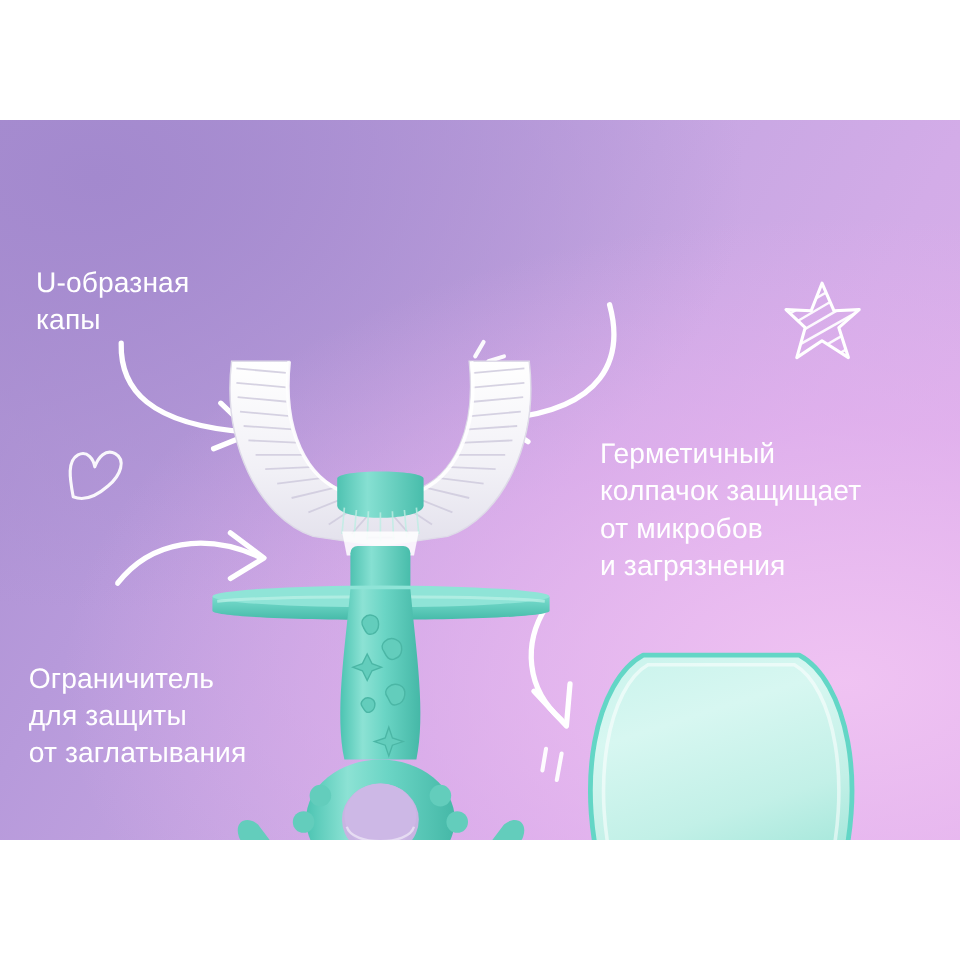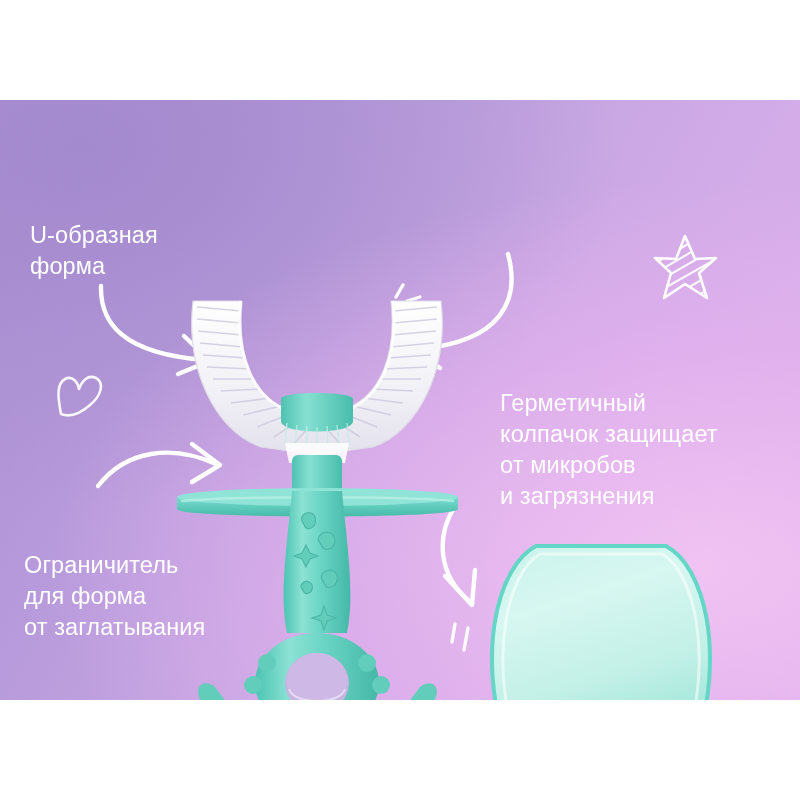--- a/index.html
+++ b/index.html
@@ -14,21 +14,21 @@
       radial-gradient(120% 95% at 88% 78%, rgba(241,196,243,.95) 0%, rgba(233,179,240,.55) 38%, rgba(233,179,240,0) 68%),
       radial-gradient(90% 80% at 10% 8%, rgba(163,137,206,1) 0%, rgba(170,144,209,.55) 45%, rgba(170,144,209,0) 75%),
       linear-gradient(118deg,#a88dd0 0%,#b79adb 26%,#c6a6e2 50%,#d3ace8 72%,#dcb2ea 100%);
     overflow:hidden;
   }
 
   
   .label{position:absolute;color:#ffffff;font-size:23.5px;line-height:31px;font-weight:400;letter-spacing:.1px;white-space:pre-line;}
   #lbl-u{left:30px;top:120px;}
   #lbl-cap{left:314px;top:123px;}
-  #lbl-seal{left:500px;top:263px;margin-top:25px;}
+  #lbl-seal{left:500px;top:263px;}
   #lbl-guard{left:24px;top:450px;}
 
   
   .doodle{position:absolute;pointer-events:none;}
   #star-tr{left:652px;top:132px;width:66px;height:70px;}
   #heart-l{left:52px;top:268px;width:56px;height:54px;}
   .arrow{position:absolute;pointer-events:none;}
   #arr1{left:98px;top:178px;width:145px;height:105px;}
   #arr2{left:392px;top:150px;width:130px;height:125px;}
   #arr3{left:96px;top:338px;width:145px;height:70px;}
@@ -233,23 +233,23 @@
           <stop offset=".75" stop-color="#c2f0e7"></stop>
           <stop offset="1" stop-color="#a8e8dc"></stop>
         </linearGradient>
       </defs>
       <path d="M36 214 C6 120 28 34 66 14 L196 14 C234 34 256 120 226 214 Z" fill="url(#capG)" stroke="#63d6c6" stroke-width="4" stroke-linejoin="round"></path>
       <path d="M44 206 C20 120 38 40 70 22 L192 22 C224 40 242 120 218 206" fill="none" stroke="#ffffff" stroke-width="3" opacity=".55"></path>
       <path d="M36 208 C100 214 162 214 226 208" fill="none" stroke="#7fdfd0" stroke-width="3" opacity=".8"></path>
     </svg>
 
     <div class="label" id="lbl-u">U-образная
-форма</div>
+капы</div>
     <div class="label" id="lbl-seal">Герметичный
 колпачок защищает
 от микробов
 и загрязнения</div>
     <div class="label" id="lbl-guard">Ограничитель
-для форма
+для защиты
 от заглатывания</div>
 
   </div>
 </div>
 
 </body></html>

